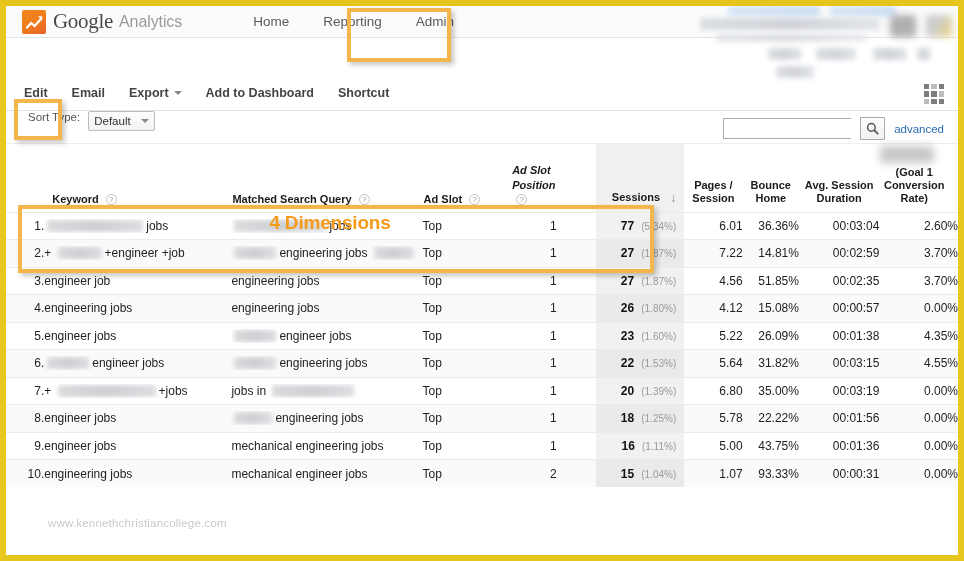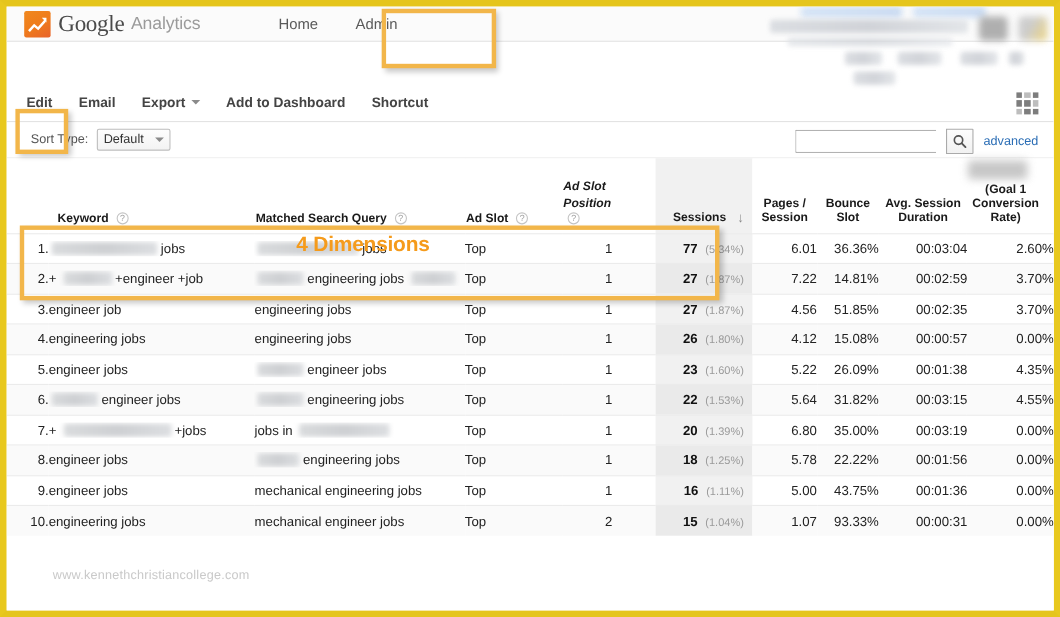--- a/index.html
+++ b/index.html
@@ -151,21 +151,21 @@
     display: flex; align-items: center;
     font-size: 12.5px; font-weight: bold; color: #333;
     border: 1px solid #d8d8d8; border-bottom: none;
     background: #fff; border-radius: 3px 3px 0 0;
     cursor: pointer;
   }
 
   
   .controls {
     position: relative; height: 33px;
-    display: flex; align-items: center;
+    display: flex; align-items: flex-start;
     padding-left: 22px;
     border-bottom: 1px solid #ededed;
   }
   .sortlabel { font-size: 11.5px; color: #555; margin-right: 8px; }
   .select {
     min-width: 62px; height: 20px;
     border: 1px solid #bdbdbd; border-radius: 2px;
     background: linear-gradient(#fdfdfd,#f3f3f3);
     display: flex; align-items: center; justify-content: space-between;
     padding: 0 5px; font-size: 11.5px; color: #333; cursor: pointer; gap: 10px;
@@ -262,20 +262,23 @@
           <path d="M16 6.2 L20.2 6.2 L20.2 10.4 Z" fill="#ffffff"></path>
         </svg>
       </span>
       <span class="ga-word">Google</span>
       <span class="ga-sub">Analytics</span>
     </div>
 
     <div class="topnav">
       <div class="topnav-item">
         <span>Home</span>
+      </div>
+      <div class="topnav-item">
+        <span>Reporting</span>
       </div>
       <div class="topnav-item">
         <span>Admin</span>
       </div>
     </div>
 
     <div class="topbar-right">
       <div style="position:relative;width:180px;">
         <div class="blurchip-blue" style="width:92px;left:28px;"></div>
         <div class="blurchip-blue" style="width:66px;left:130px;"></div>
@@ -381,21 +384,21 @@
             <span class="qmark">?</span>
           </th>
           <th class="sess num" style="padding-right:8px">
             <span>Sessions</span>
             <span class="sortarrow">↓</span>
           </th>
           <th class="ctr">
             <span style="display:inline-block;line-height:13px;">Pages / Session</span>
           </th>
           <th class="ctr">
-            <span style="display:inline-block;line-height:13px;">Bounce Slot</span>
+            <span style="display:inline-block;line-height:13px;">Bounce Home</span>
           </th>
           <th class="ctr">
             <span style="display:inline-block;line-height:13px;">Avg. Session Duration</span>
           </th>
           <th class="ctr pad-r">
             <span style="display:inline-block;line-height:13px;">(Goal 1 Conversion Rate)</span>
           </th>
         </tr>
       </thead>
       <tbody id="tbody">

